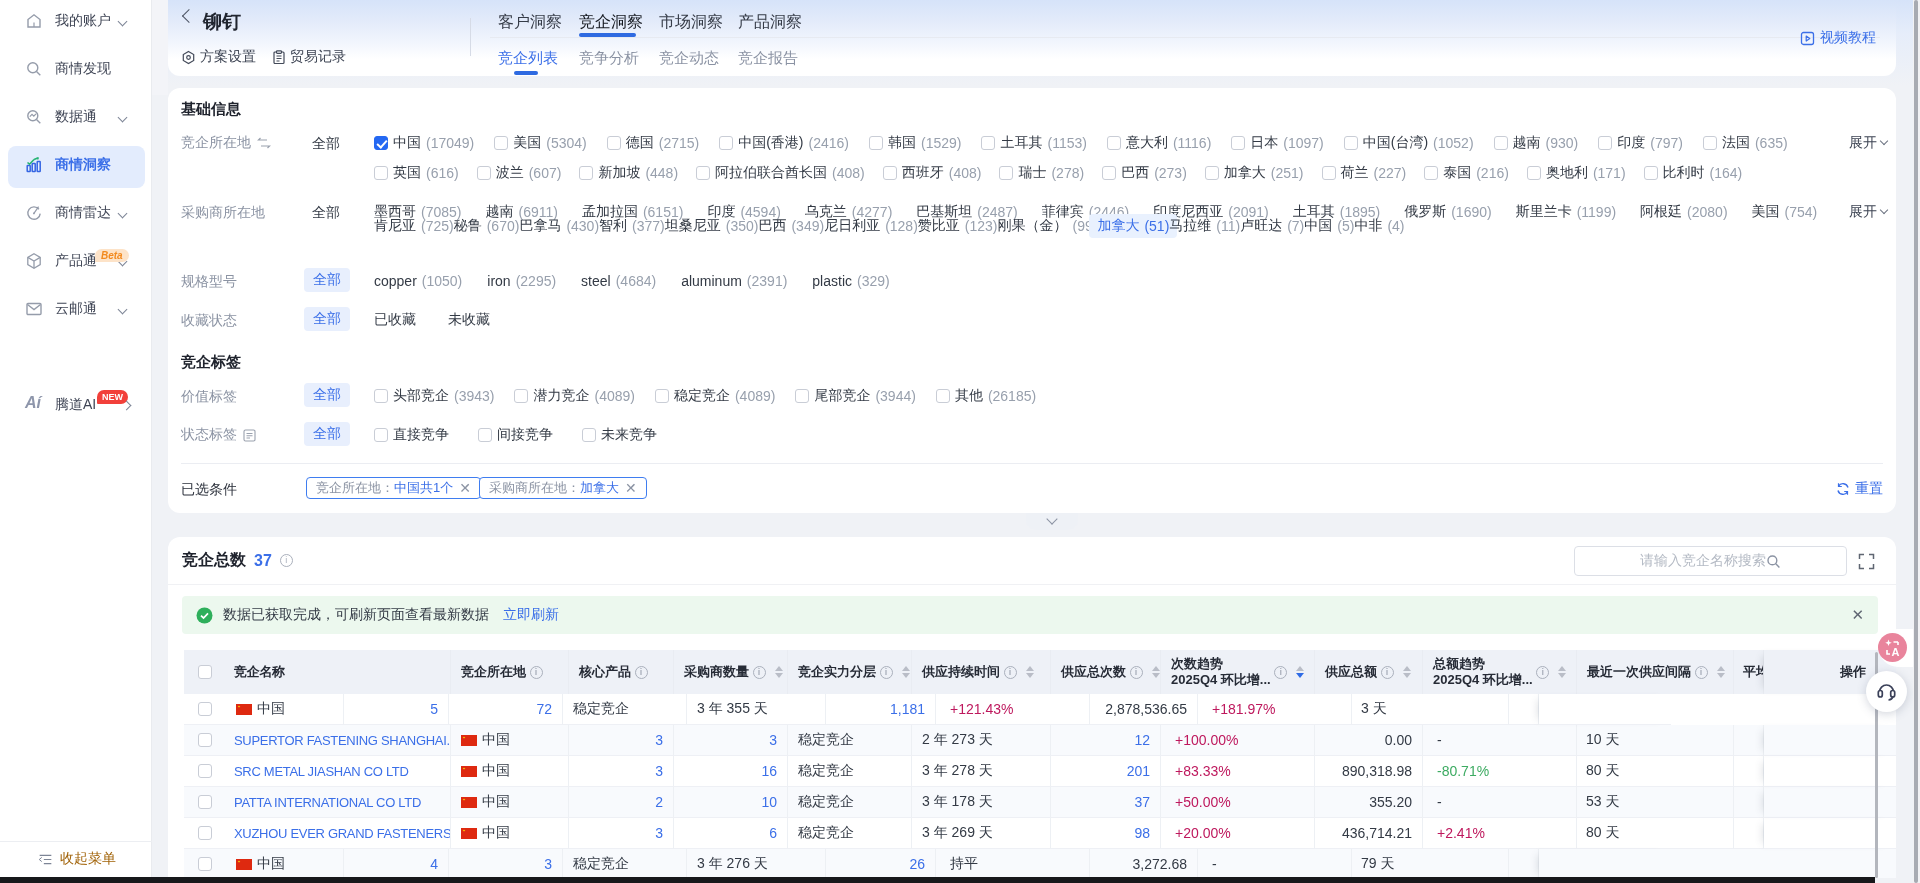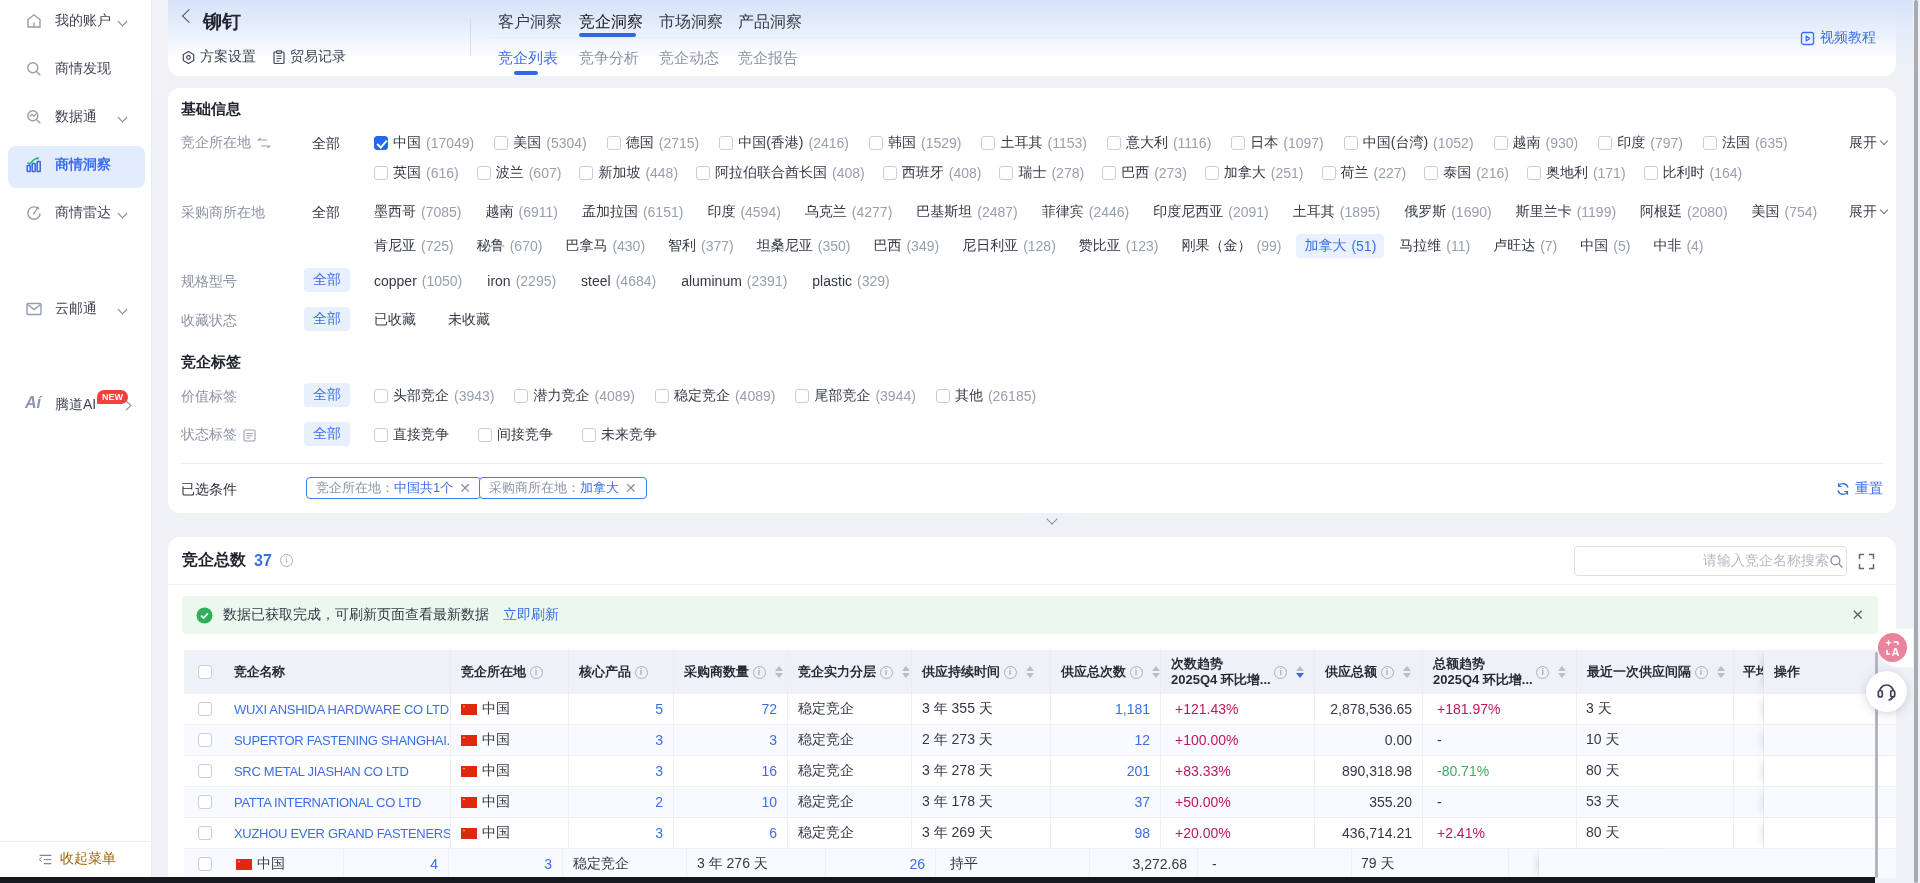--- a/index.html
+++ b/index.html
@@ -83,20 +83,29 @@
  <div class="sideitem" style="top:189px">
   <svg class="ic" viewBox="0 0 18 18" fill="none" stroke="#959caa" stroke-width="1.4">
         <path d="M13.9 5.2 A 6.2 6.2 0 1 0 15.2 9.6"></path>
         <path d="M8.9 9.4 L13.1 3.4" stroke-width="1.2"></path>
         <path d="M13.8 2.3 l-2.6 1.1 2.2 1.5 z" fill="#959caa" stroke="none"></path>
         <circle cx="8.9" cy="9.4" r="0.9" fill="#959caa" stroke="none"></circle>
       </svg>
   <span class="tx">商情雷达</span>
       <span class="cv"></span>
  </div>
+ <div class="sideitem" style="top:237px">
+  <svg class="ic" viewBox="0 0 18 18" fill="none" stroke="#959caa" stroke-width="1.3">
+        <path d="M9 1.8 L15.2 5.4 V12.6 L9 16.2 L2.8 12.6 V5.4 Z"></path>
+        <path d="M2.8 5.4 L9 9 L15.2 5.4 M9 9 V16.2"></path>
+      </svg>
+  <span class="tx">产品通</span>
+      <span class="cv"></span>
+  <span class="abs" style="left:95px;top:12px;background:#fde3c8;color:#f28a1f;font-size:10px;font-weight:bold;font-style:italic;border-radius:7px 7px 7px 1px;padding:1px 6px">Beta</span>
+ </div>
  <div class="sideitem" style="top:285px">
   <svg class="ic" viewBox="0 0 18 18" fill="none" stroke="#959caa" stroke-width="1.4">
         <rect x="2" y="3.5" width="14" height="11" rx="1"></rect>
         <path d="M2.5 4.5 L9 9.5 L15.5 4.5"></path>
       </svg>
   <span class="tx">云邮通</span>
       <span class="cv"></span>
  </div>
  <div class="sideitem" style="top:381px">
   <span class="abs" style="left:25px;top:13px;font-size:16px;font-weight:bold;color:#8e96ab;font-style:italic">Aí</span>
@@ -201,21 +210,21 @@
   <span class="fitem">巴基斯坦 <span class="cnt">(2487)</span></span>
   <span class="fitem">菲律宾 <span class="cnt">(2446)</span></span>
   <span class="fitem">印度尼西亚 <span class="cnt">(2091)</span></span>
   <span class="fitem">土耳其 <span class="cnt">(1895)</span></span>
   <span class="fitem">俄罗斯 <span class="cnt">(1690)</span></span>
   <span class="fitem">斯里兰卡 <span class="cnt">(1199)</span></span>
   <span class="fitem">阿根廷 <span class="cnt">(2080)</span></span>
   <span class="fitem">美国 <span class="cnt">(754)</span></span>
  </div>
  <div class="row abs" style="left:1681px;top:114px;height:20px;gap:4px;color:#3d4453">展开<span class="chev" style="width:6px;height:6px;margin-top:-4px"></span></div>
- <div class="row abs" style="left:206px;top:148px;height:20px;gap:23px">
+ <div class="row abs" style="left:206px;top:128px;height:20px;">
   <span class="fitem">肯尼亚 <span class="cnt">(725)</span></span>
   <span class="fitem">秘鲁 <span class="cnt">(670)</span></span>
   <span class="fitem">巴拿马 <span class="cnt">(430)</span></span>
   <span class="fitem">智利 <span class="cnt">(377)</span></span>
   <span class="fitem">坦桑尼亚 <span class="cnt">(350)</span></span>
   <span class="fitem">巴西 <span class="cnt">(349)</span></span>
   <span class="fitem">尼日利亚 <span class="cnt">(128)</span></span>
   <span class="fitem">赞比亚 <span class="cnt">(123)</span></span>
   <span class="fitem">刚果（金） <span class="cnt">(99)</span></span>
   <span class="fitem" style="background:#e9f1fe;border-radius:4px;padding:3px 8px;margin:-3px -8px;color:#3b6fe8">加拿大 <span style="color:#3b6fe8">(51)</span></span>
@@ -281,21 +290,21 @@
 <div id="notch" class="abs" style="left:1026px;top:513px;width:52px;height:17px;background:#eef1f6;border-radius:0 0 10px 10px;z-index:2;display:flex;justify-content:center">
     <span class="chev" style="margin-top:2px;border-color:#8b93a3"></span>
   </div>
 
 <div id="lcard" class="abs" style="left:168px;top:537px;width:1728px;height:341px;border-radius:12px 12px 0 0;background:#fff;z-index:2;overflow:hidden">
  <div class="row abs" style="left:14px;top:13px;gap:8px">
   <span style="font-size:16px;font-weight:bold;color:#20242e">竞企总数</span>
   <span style="font-size:16px;font-weight:bold;color:#3b6fe8">37</span>
   <span class="ico-i">i</span>
  </div>
- <div class="row abs" style="left:1406px;top:9px;width:273px;height:30px;border:1px solid #dcdfe6;border-radius:4px;background:#fff;padding:0 2px;justify-content:flex-end">
+ <div class="row abs" style="left:1406px;top:9px;width:273px;height:30px;border:1px solid #dcdfe6;border-radius:4px;background:#fff;padding:0 2px;justify-content:center">
   <span style="color:#b4bac4">请输入竞企名称搜索</span>
   <svg width="15" height="15" viewBox="0 0 15 15" fill="none" stroke="#8b93a3" stroke-width="1.4">
         <circle cx="6.4" cy="6.4" r="4.4"></circle>
         <path d="M9.8 9.8 L13.4 13.4"></path>
       </svg>
  </div>
  <svg class="abs" style="left:1690px;top:16px" width="17" height="17" viewBox="0 0 17 17" fill="none" stroke="#5f6672" stroke-width="1.5">
       <path d="M6 1.5 H1.5 V6 M11 1.5 H15.5 V6 M6 15.5 H1.5 V11 M11 15.5 H15.5 V11"></path>
     </svg>
  <div class="abs" style="left:0;top:47px;width:1728px;height:1px;background:#f0f1f4"></div>
@@ -366,29 +375,28 @@
         </div>
    <div class="tc c11">
           <span class="hcell">最近一次供应间隔&nbsp;<span class="ico-i">i</span><span class="sort">
               <i class="u"></i>
               <i class="d"></i>
             </span></span>
         </div>
    <div class="tc c12">
           <span class="hcell">平均</span>
         </div>
-   <div class="tc c13" style="background:#eef1f7;justify-content:flex-start">
+   <div class="tc c13" style="background:#eef1f7;justify-content:flex-end">
           <span class="hcell" style="margin-right:20px">操作</span>
         </div>
   </div>
   <div class="trow">
    <div class="tc c0">
           <span class="cb"></span>
         </div>
-   <div class="tc c1 blue" style="padding-left:8px">WUXI ANSHIDA HARDWARE CO LTD</div>
    <div class="tc c2"><svg width="16" height="11" style="margin-right:5px;flex:none">
             <rect width="16" height="11" fill="#de2910"></rect>
             <polygon points="3,1.2 3.7,3.4 1.6,2 4.4,2 2.3,3.4" fill="#ffde00"></polygon>
           </svg>中国</div>
    <div class="tc c3 r blue">5</div>
    <div class="tc c4 r blue">72</div>
    <div class="tc c5">稳定竞企</div>
    <div class="tc c6">3 年 355 天</div>
    <div class="tc c7 r blue">1,181</div>
    <div class="tc c8 red" style="padding-left:14px">+121.43%</div>

